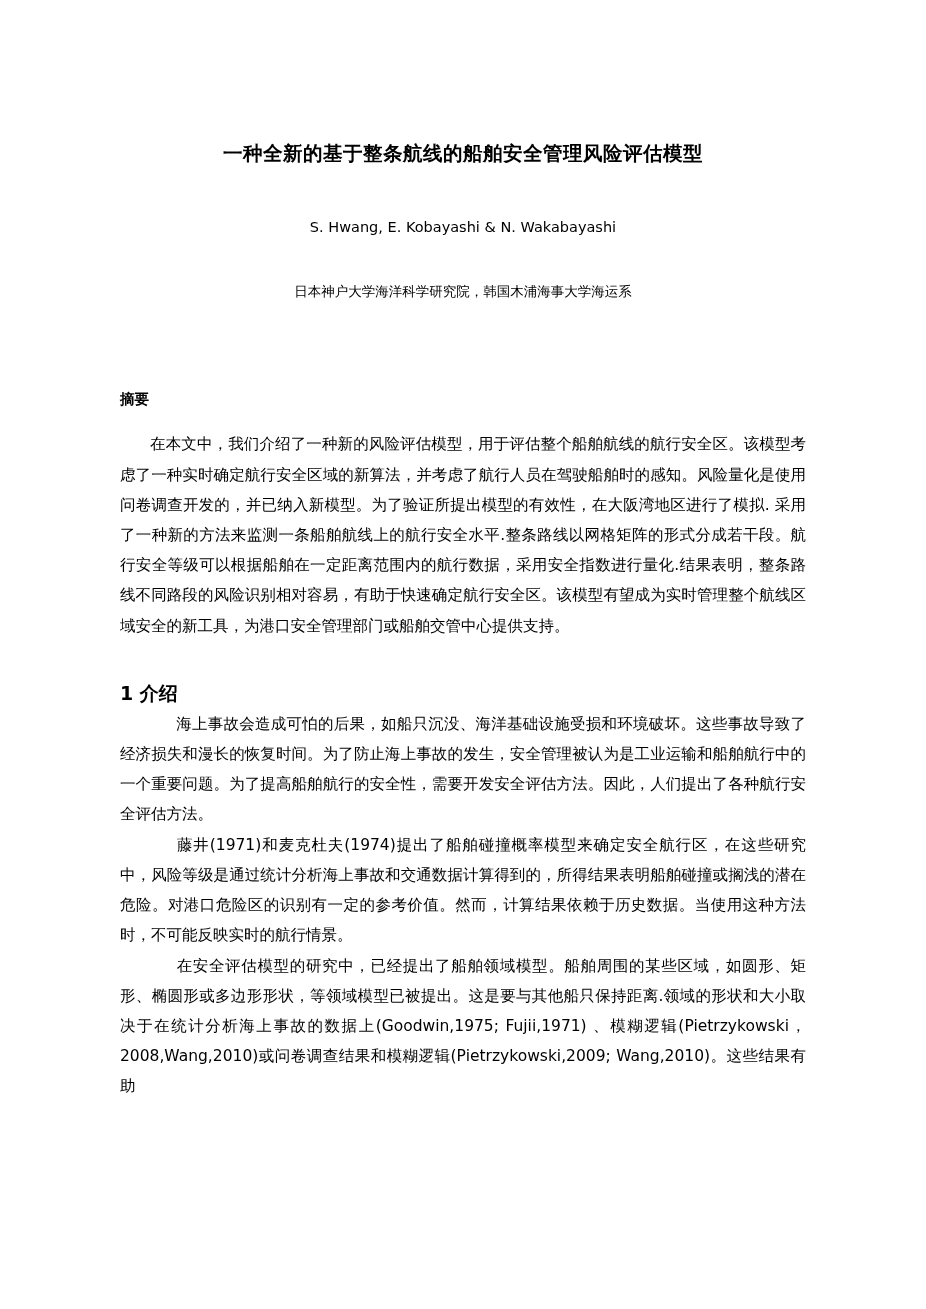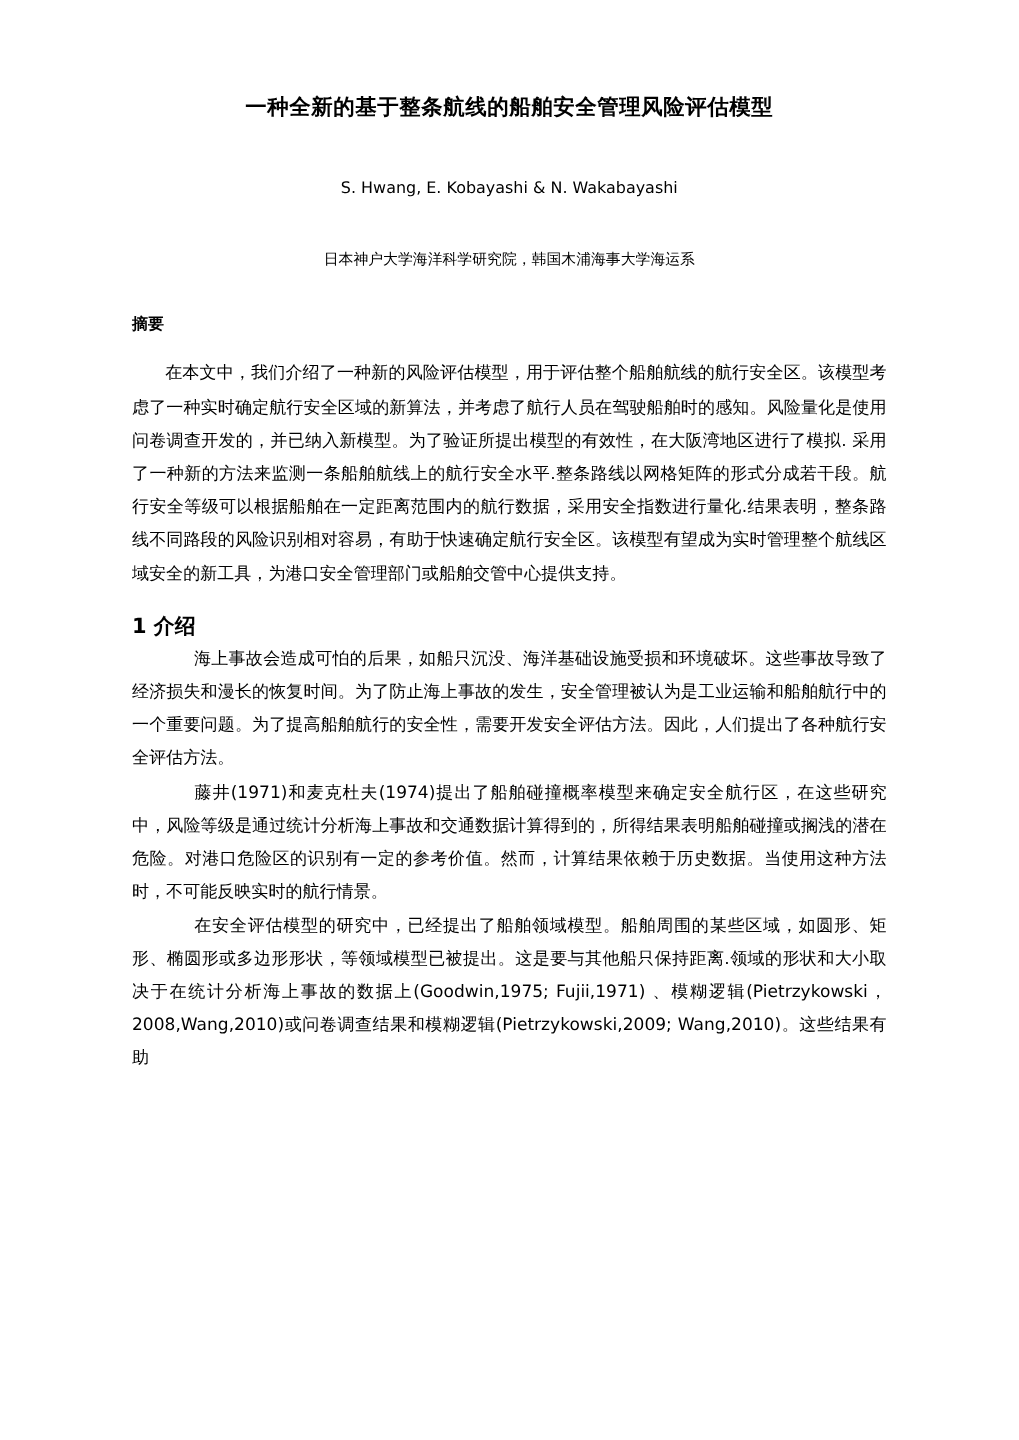--- a/index.html
+++ b/index.html
@@ -12,21 +12,21 @@
     height: 1309px;
     font-family: "DejaVu Sans", "Liberation Sans", sans-serif;
     color: #000000;
     overflow: hidden;
   }
   .page {
     position: relative;
     width: 926px;
     height: 1309px;
     box-sizing: border-box;
-    padding: 56px 120px 0 120px;
+    padding: 112px 120px 0 120px;
     background: #ffffff;
   }
   .doc-title {
     font-size: 19.5px;
     font-weight: bold;
     text-align: center;
     letter-spacing: 0.5px;
     line-height: 1.4;
     margin: 28px 0 0 0;
   }
@@ -37,38 +37,38 @@
     font-family: "DejaVu Sans", "Liberation Sans", sans-serif;
   }
   .affiliation {
     text-align: center;
     font-size: 13.5px;
     margin-top: 48px;
   }
   .section-heading-bold {
     font-size: 14.5px;
     font-weight: bold;
-    margin-top: 40px;
+    margin-top: 89px;
     margin-bottom: 0;
   }
   .abstract-body {
     font-size: 15.5px;
     line-height: 1.95;
     text-align: justify;
     text-justify: inter-ideograph;
     margin-top: 20px;
   }
   .abstract-body .indent {
     display: inline-block;
     width: 30px;
   }
   .section-number-heading {
     font-size: 19px;
     font-weight: bold;
-    margin-top: 20px;
+    margin-top: 40px;
     margin-bottom: 2px;
   }
   .body-par {
     font-size: 15.5px;
     line-height: 1.95;
     text-align: justify;
     text-justify: inter-ideograph;
     margin: 0;
   }
   .body-par .indent {

